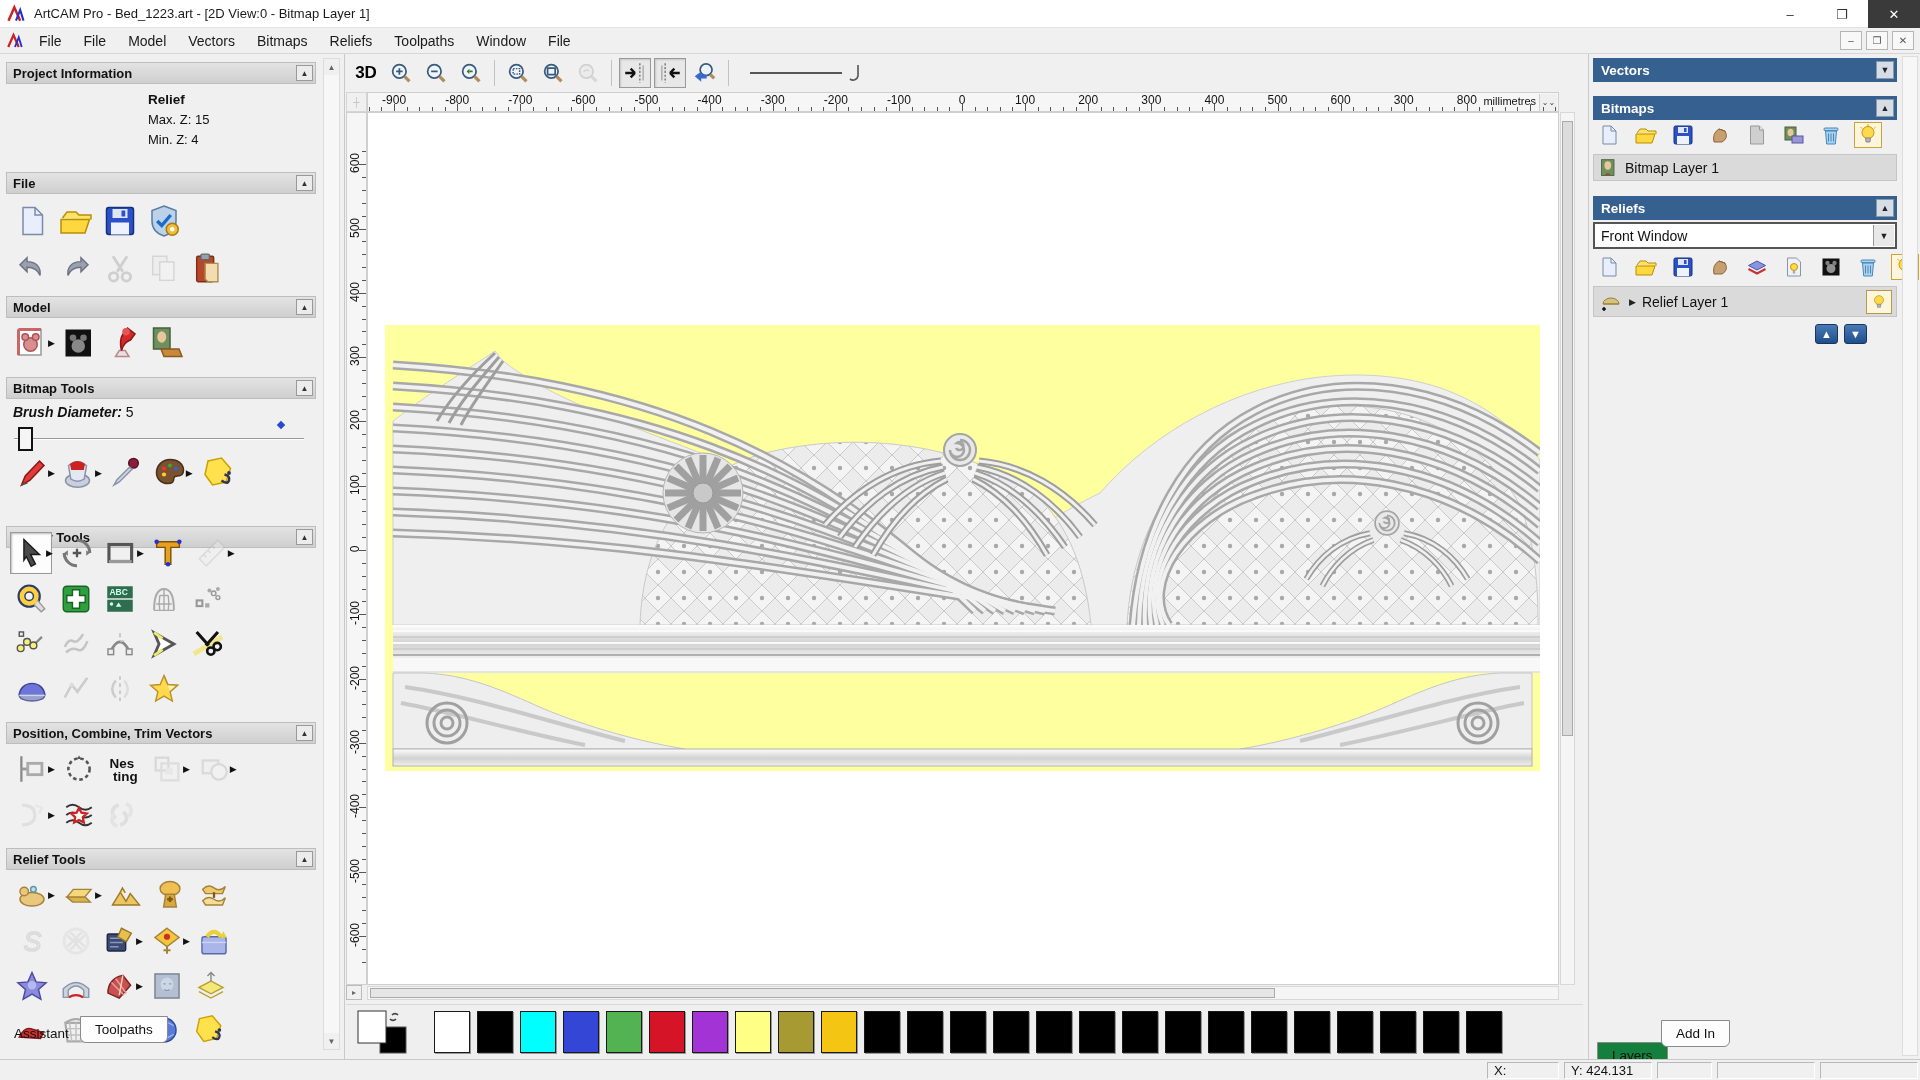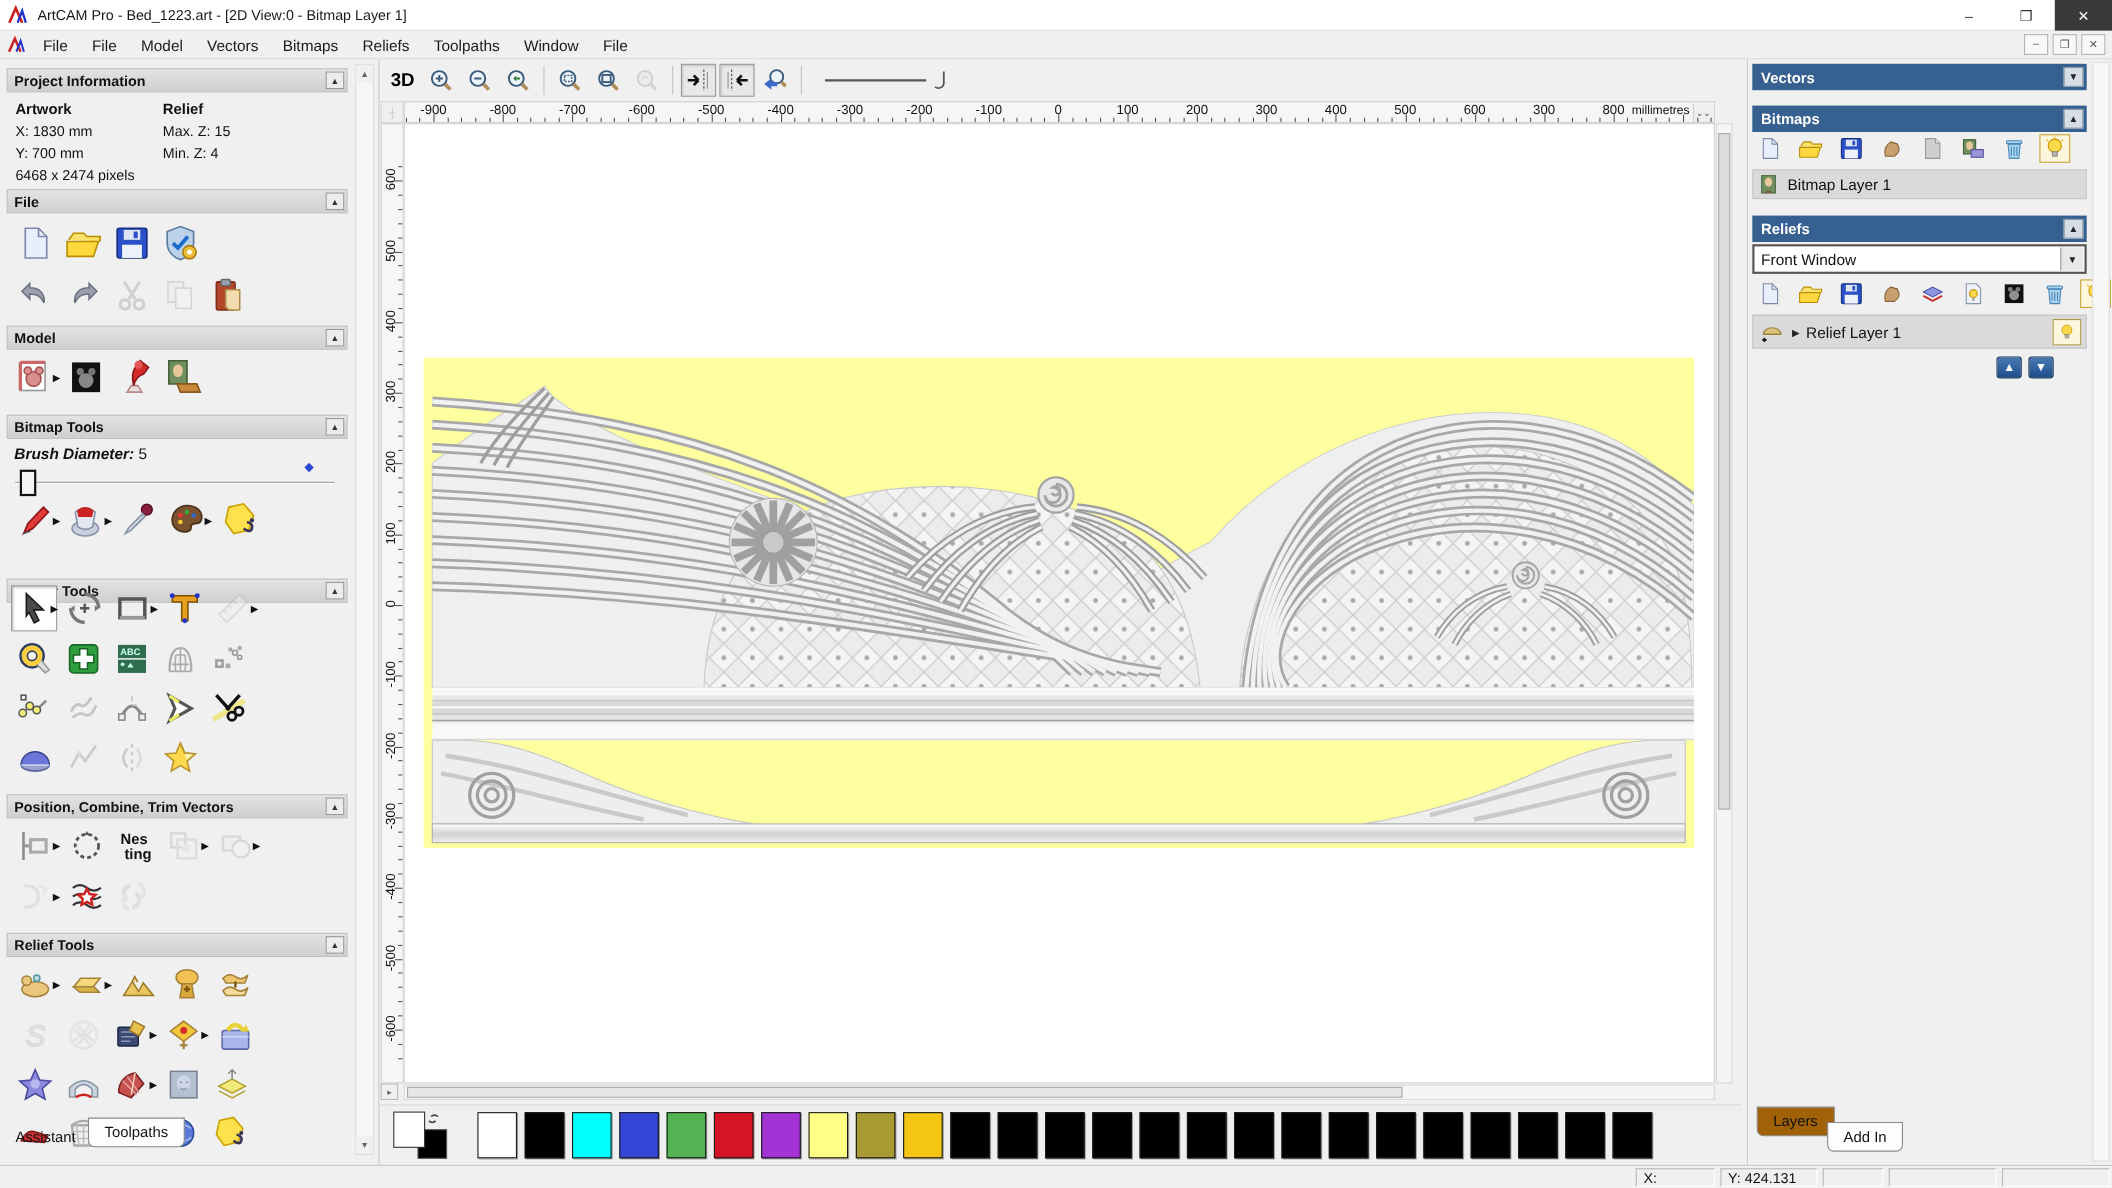--- a/index.html
+++ b/index.html
@@ -116,26 +116,20 @@
       <div class="mdi-btn">❐</div>
       <div class="mdi-btn">✕</div>
     </div>
   </div>
 
   <div class="abs left-panel">
 
     <div class="hdr" style="top:8px">
       <span>Project Information</span>
       <span class="collapse">▲</span>
-    </div>
-    <div class="abs pinfo" style="left:14px;top:36px">
-      <b>Artwork</b><br>
-      <span>X: 1830 mm</span><br>
-      <span>Y: 700 mm</span><br>
-      <span>6468 x 2474 pixels</span>
     </div>
     <div class="abs pinfo" style="left:148px;top:36px">
       <b>Relief</b><br>
       <span>Max. Z: 15</span><br>
       <span>Min. Z: 4</span>
     </div>
 
     <div class="hdr" style="top:118px">
       <span>File</span>
         <span class="collapse">▲</span>
@@ -1304,21 +1298,21 @@
           <circle cx="12" cy="9.5" r="6" fill="#ffd94d" stroke="#c89400"></circle>
             <path d="M9.5 15h5l-.6 4h-3.8z" fill="#b8b8b8" stroke="#888"></path>
         </svg>
       </span>
     </div>
     <div class="abs" style="left:226px;top:270px;display:flex;gap:6px">
       <div class="updown">▲</div>
       <div class="updown">▼</div>
     </div>
     <div class="rp-scroll"></div>
-    <div class="tab-box" style="left:8px;top:952px;background:#a16207">Layers</div>
+    <div class="tab-box" style="left:8px;top:988px;background:#15803d">Layers</div>
     <div class="tab-box" style="left:72px;top:966px">Add In</div>
   </div>
 
   <div class="abs statusbar">
     <div class="scell" style="left:1487px;width:72px">X: 750.334</div>
     <div class="scell" style="left:1564px;width:88px">Y: 424.131</div>
     <div class="scell" style="left:1657px;width:55px"></div>
     <div class="scell" style="left:1717px;width:98px"></div>
     <div class="scell" style="left:1820px;width:98px"></div>
   </div>

